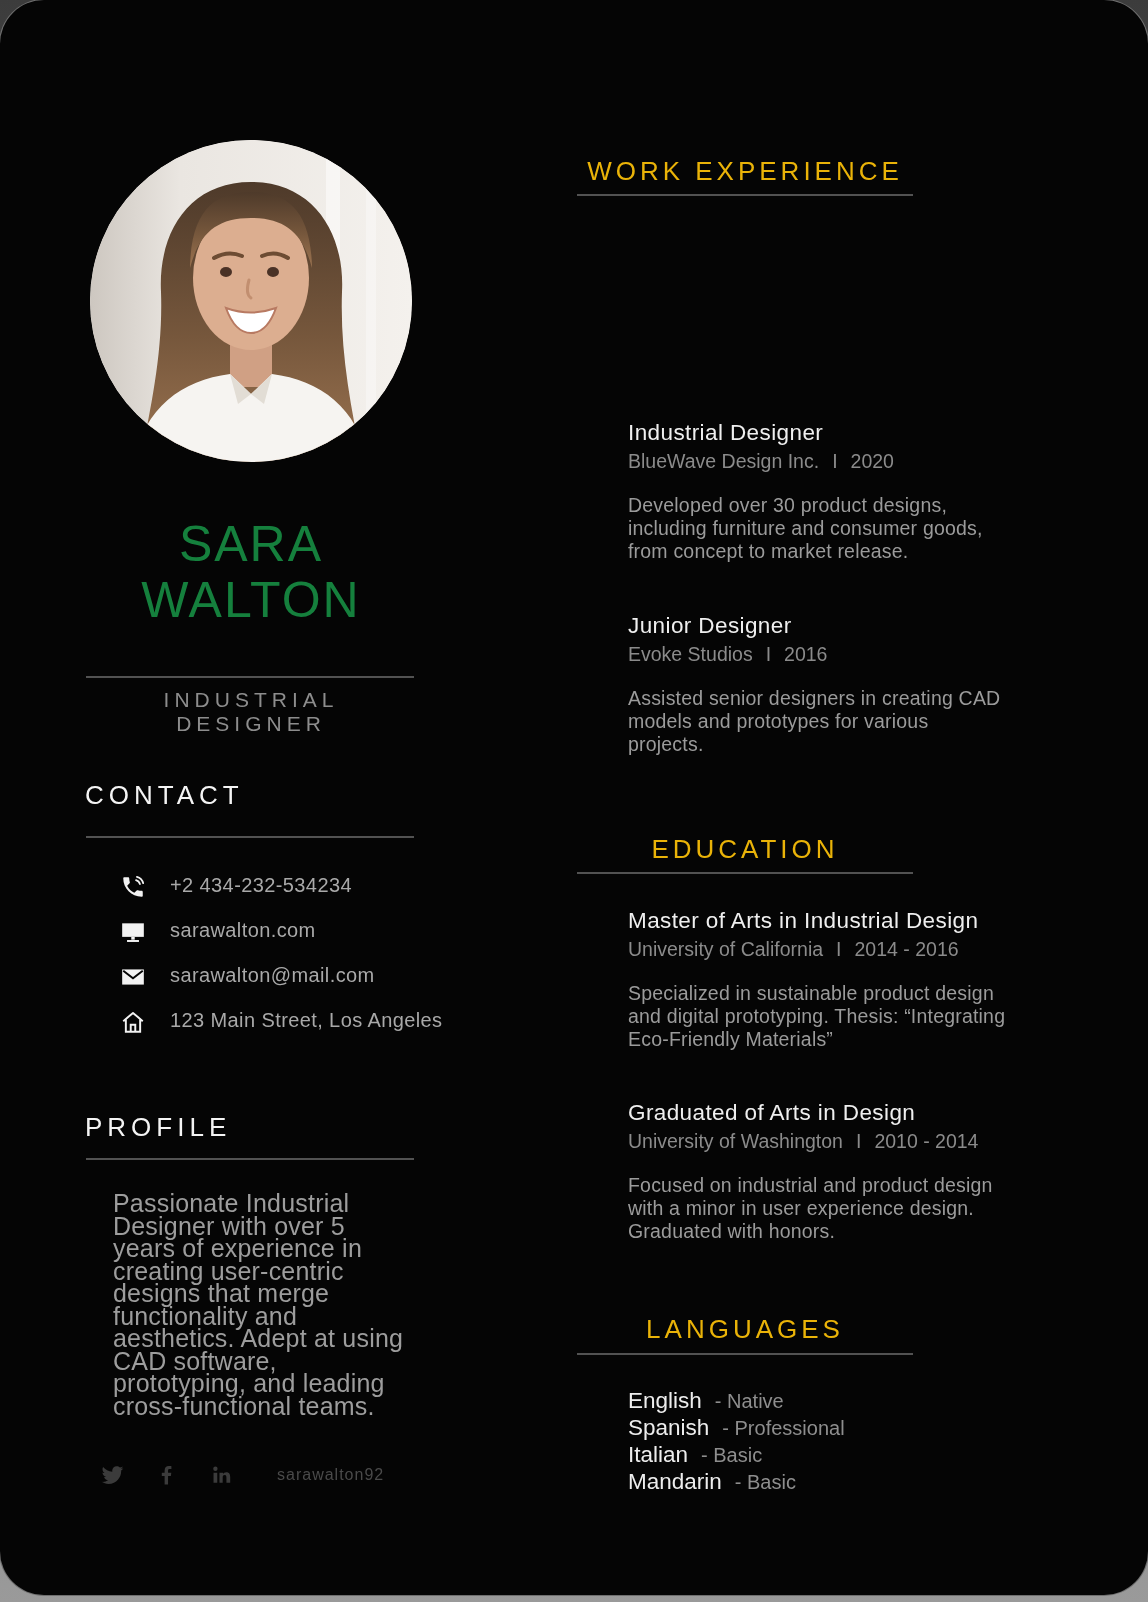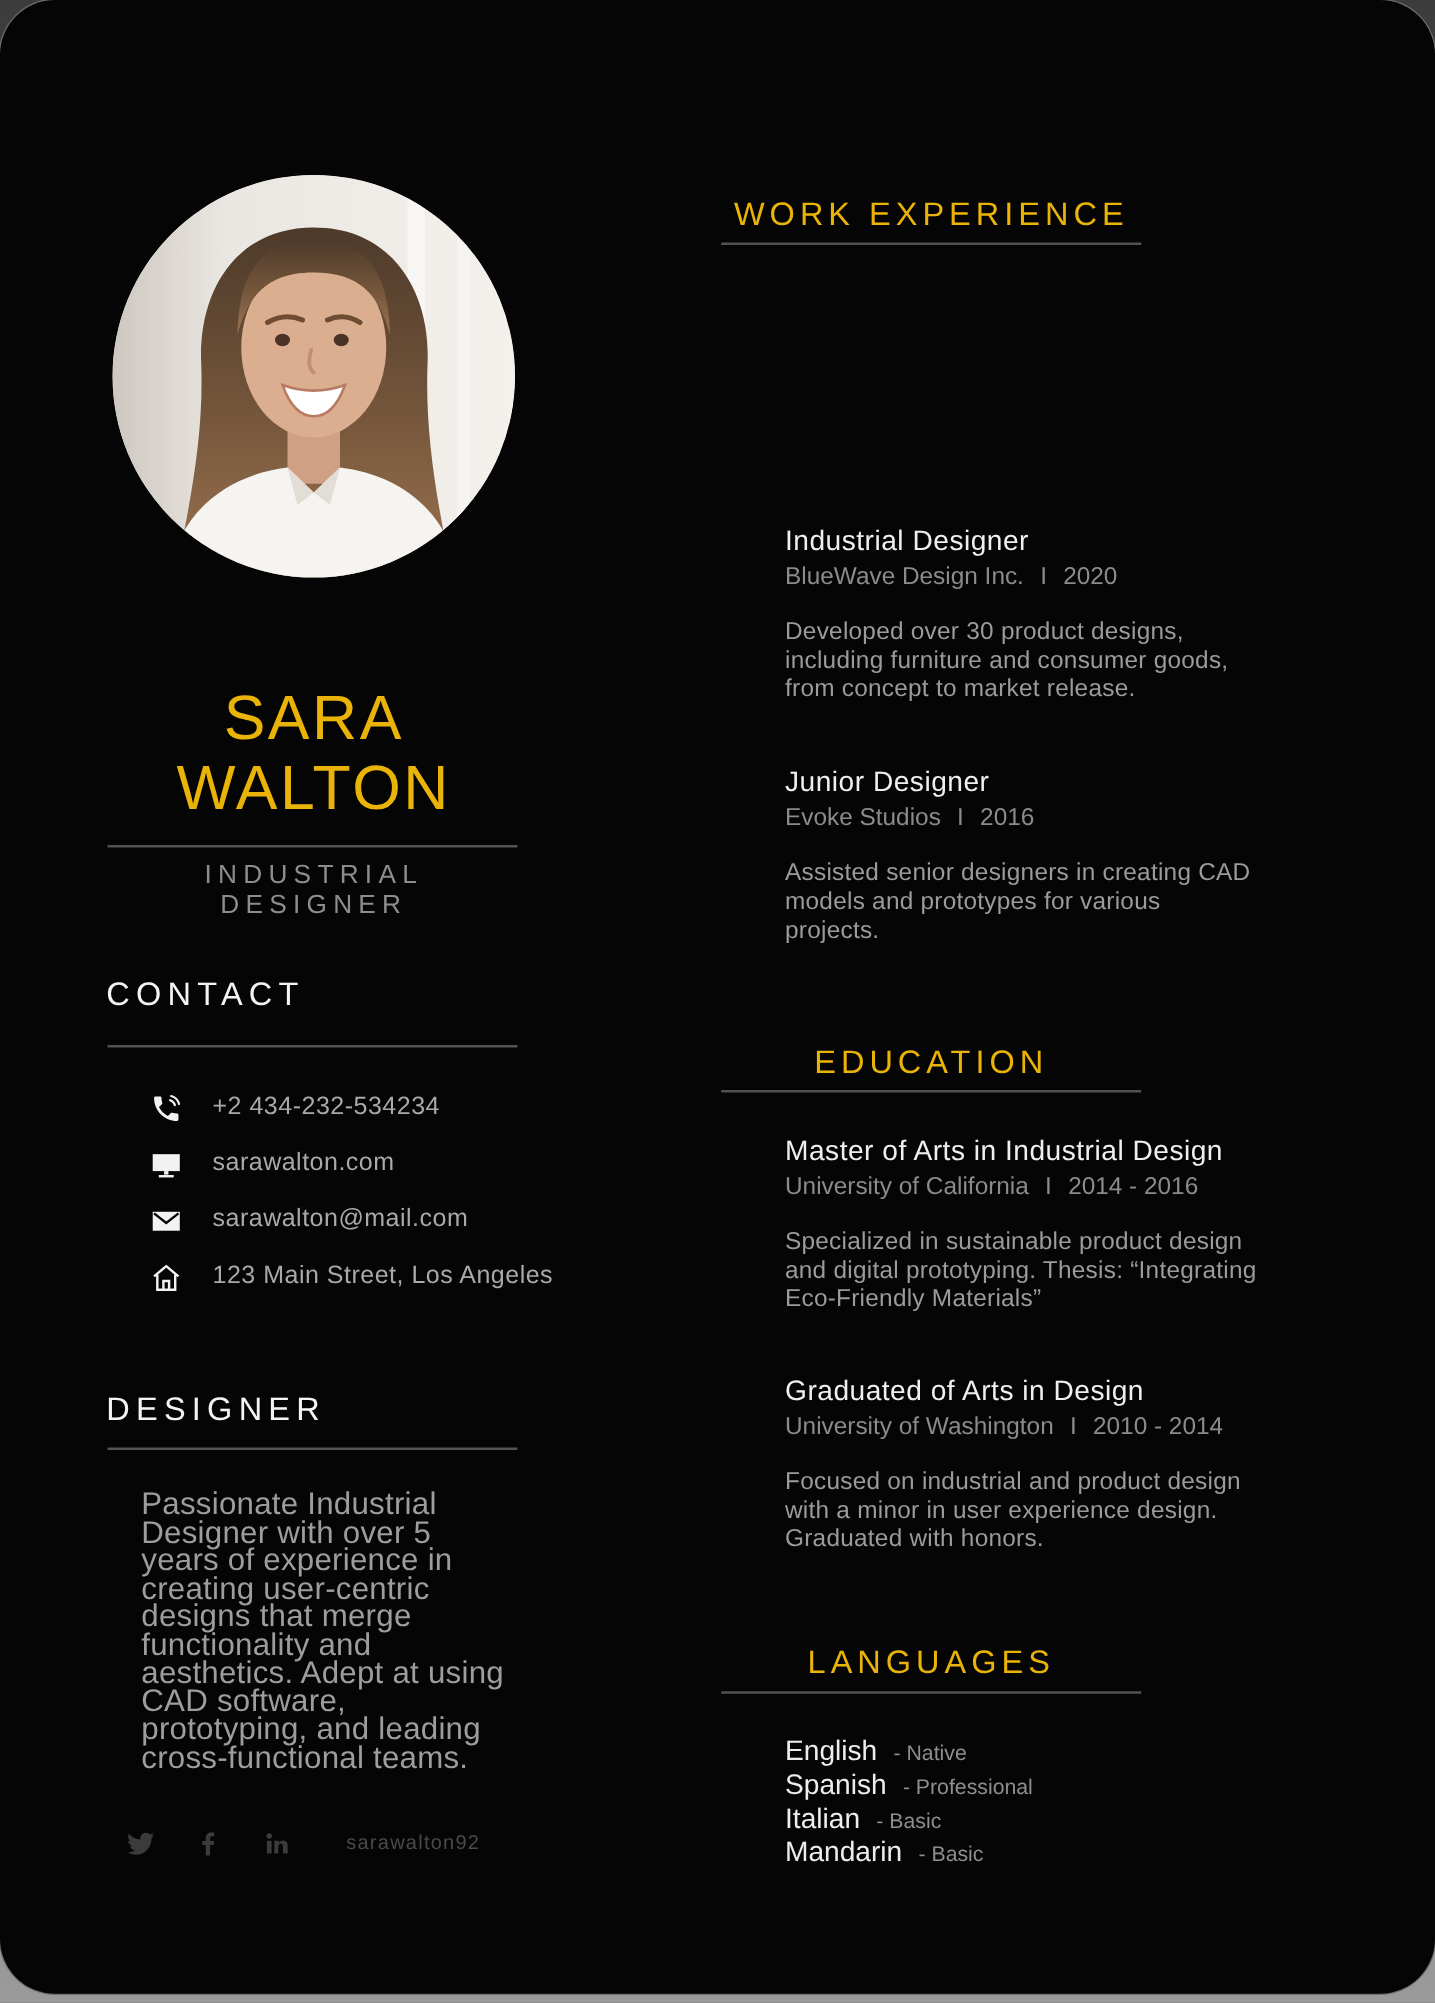--- a/index.html
+++ b/index.html
@@ -18,22 +18,22 @@
   .abs { position:absolute; }
 
   
   .photo-wrap {
     left:90px; top:140px; width:322px; height:322px;
     border-radius:50%; overflow:hidden; background:#e9e5e0;
   }
   .photo-wrap svg { display:block; width:100%; height:100%; }
 
   .name-block {
-    left:85px; top:546px; width:332px; text-align:center;
-    color:#eab308; font-size:50px; line-height:56px;
+    left:85px; top:516px; width:332px; text-align:center;
+    color:#15803d; font-size:50px; line-height:56px;
     font-weight:400; letter-spacing:2px;
   }
   .divider { height:2px; background:#525252; }
   .name-divider   { left:86px;  top:676px;  width:328px; }
   .role-subtitle {
     left:85px; top:688px; width:332px; text-align:center;
     color:#8d8d8d; font-size:21px; letter-spacing:5px; font-weight:400;
   }
 
   .side-heading {
@@ -78,21 +78,21 @@
   .entry-meta  { margin-top:4px; color:#8b8b8b; font-size:19.5px; line-height:23px; }
   .entry-meta .sep { margin:0 13px; }
   .entry-desc  { margin-top:21px; color:#9b9b9b; font-size:19.5px; line-height:23px; letter-spacing:0.2px; }
 
   .work-e1 { top:228px; }  .work-e2 { top:420px; }  .work-e3 { top:613px; }
   .edu-e1  { top:908px; }  .edu-e2  { top:1100px; }
 
   .lang-list { left:628px; top:1388px; width:378px; }
   .lang-row { height:27px; display:flex; align-items:baseline; }
   .lang-name  { color:#ededed; font-size:22.5px; font-weight:400; }
-  .lang-level { margin-left:13px; color:#8e8e8e; font-size:17px; }
+  .lang-level { margin-left:13px; color:#8e8e8e; font-size:20px; }
 </style>
 </head>
 <body>
 
 <div class="page">
   <div class="card">
 
     <div class="abs photo-wrap">
       <svg viewBox="0 0 322 322">
         <defs>
@@ -176,21 +176,21 @@
           <svg viewBox="0 0 24 24">
               <path fill="none" stroke="currentColor" stroke-width="1.8" stroke-linejoin="round" d="M3 11.2L12 3.6l9 7.6"></path>
               <path fill="none" stroke="currentColor" stroke-width="1.8" d="M5.4 9.8V21h13.2V9.8"></path>
               <path fill="none" stroke="currentColor" stroke-width="1.8" d="M9.9 21v-6.4h4.2V21"></path>
             </svg>
         </span>
         <span class="ctext">123 Main Street, Los Angeles</span>
       </div>
     </div>
 
-    <div class="abs side-heading profile-heading">DESIGNER</div>
+    <div class="abs side-heading profile-heading">PROFILE</div>
     <div class="abs divider profile-divider"></div>
     <div class="abs profile-text">Passionate Industrial Designer with over 5 years of experience in creating user-centric designs that merge functionality and aesthetics. Adept at using CAD software, prototyping, and leading cross-functional teams.</div>
 
     <div class="abs social-row">
       <span class="social-icon">
         <svg viewBox="0 0 24 24">
             <path fill="currentColor" d="M22.46 6c-.77.35-1.6.58-2.46.69.89-.53 1.56-1.37 1.88-2.38-.83.5-1.75.85-2.72 1.05C18.37 4.5 17.26 4 16 4c-2.35 0-4.27 1.92-4.27 4.29 0 .34.04.67.11.98C8.28 9.09 5.11 7.38 3 4.79c-.37.63-.58 1.37-.58 2.15 0 1.49.75 2.81 1.91 3.56-.71 0-1.37-.2-1.95-.5v.03c0 2.08 1.48 3.82 3.44 4.21a4.22 4.22 0 0 1-1.93.07 4.28 4.28 0 0 0 4 2.98 8.52 8.52 0 0 1-5.33 1.84c-.34 0-.68-.02-1.02-.06C3.44 20.29 5.7 21 8.12 21 16 21 20.33 14.46 20.33 8.79c0-.19 0-.37-.01-.56.84-.6 1.56-1.36 2.14-2.23z"></path>
           </svg>
       </span>
       <span class="social-icon">

